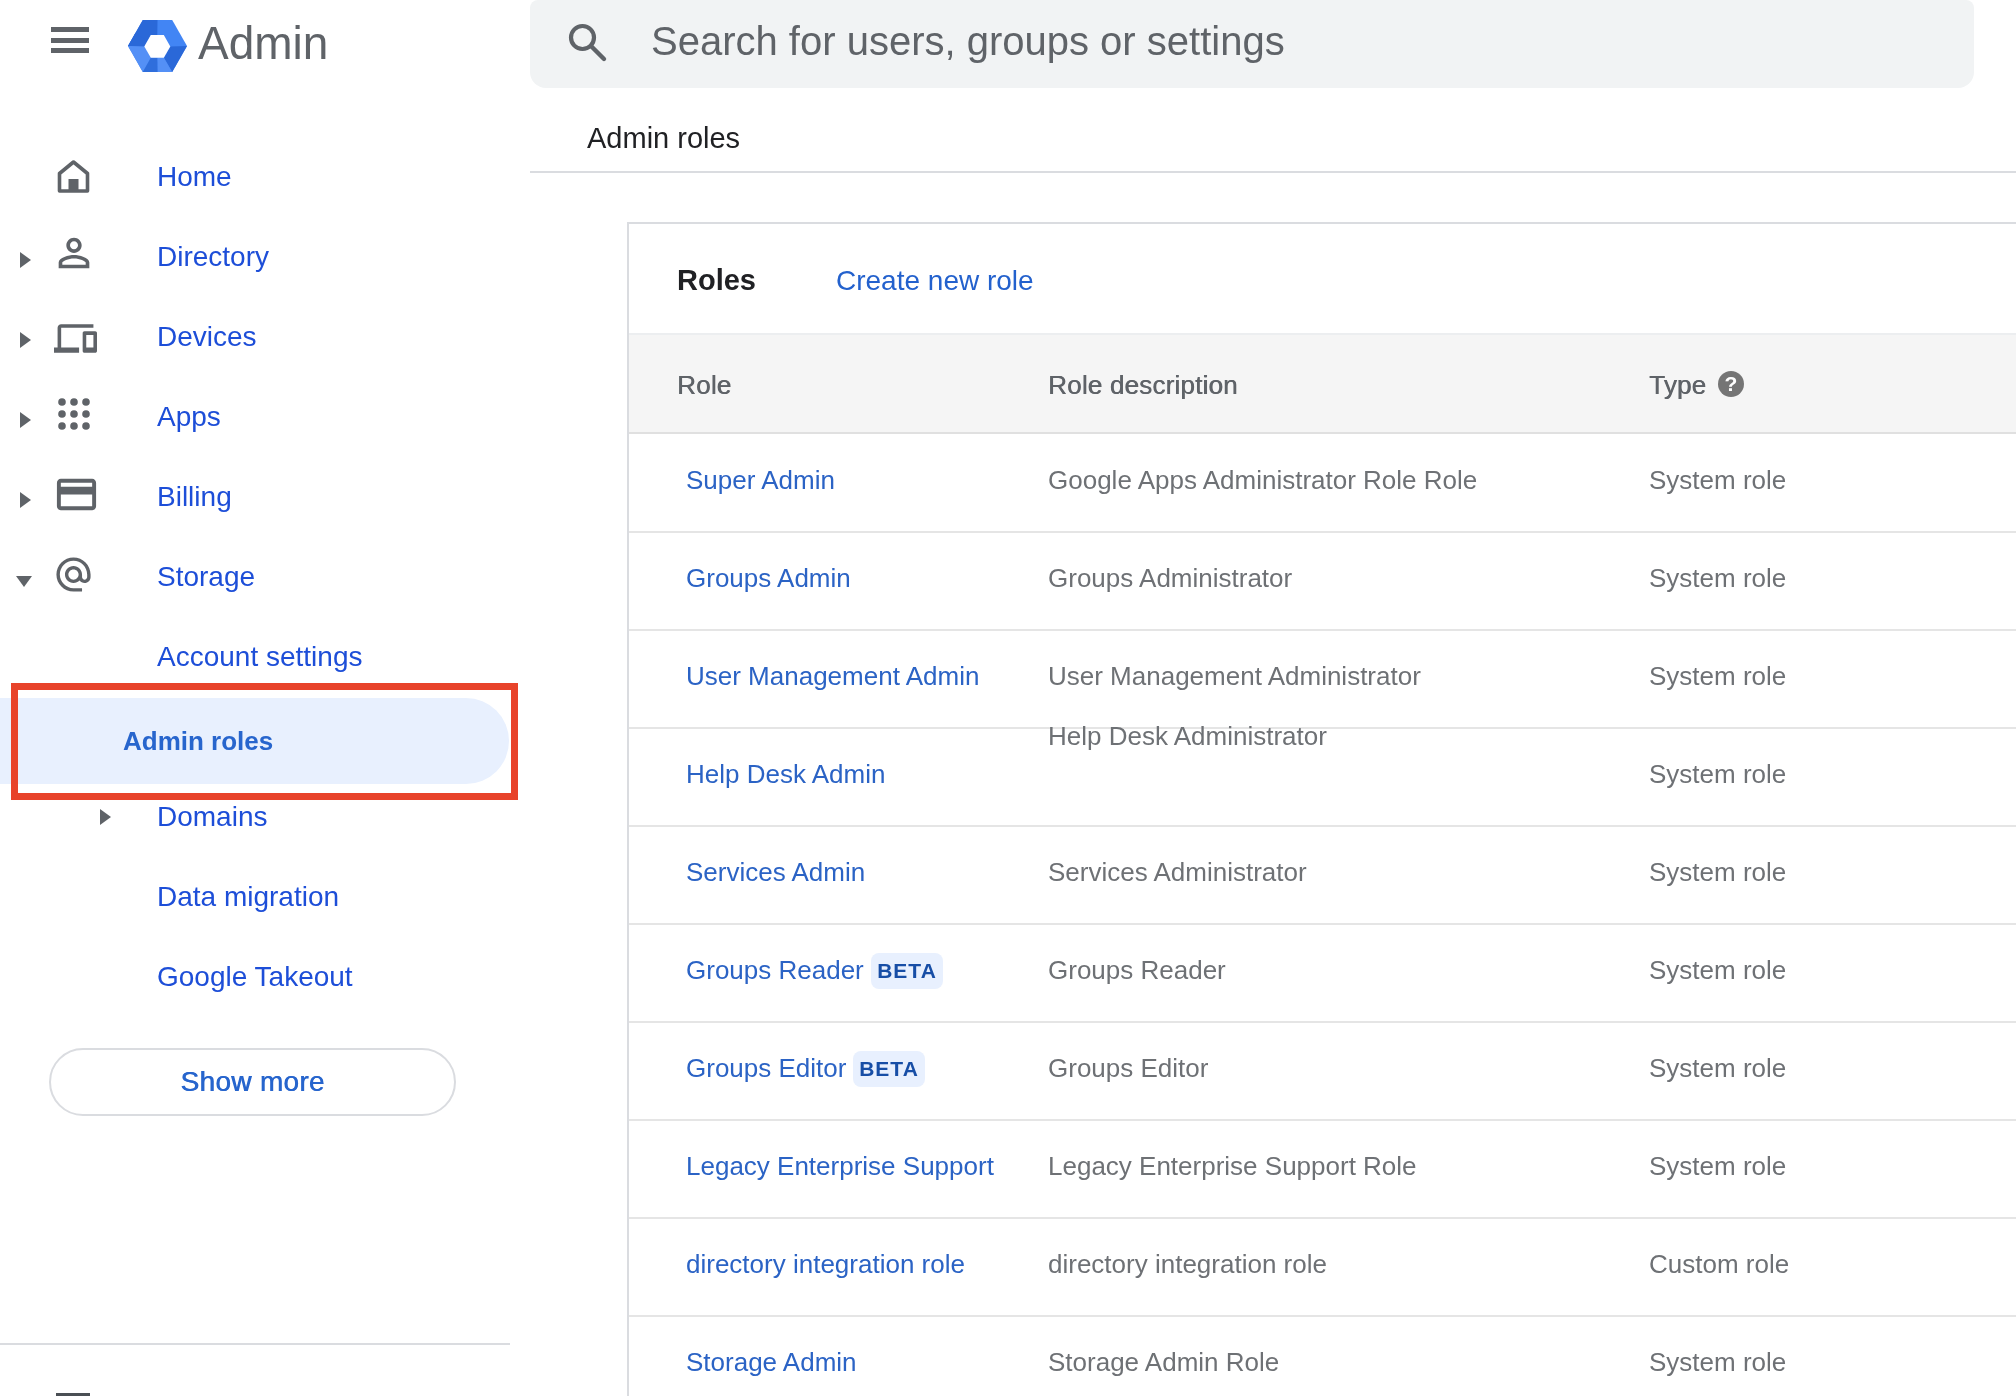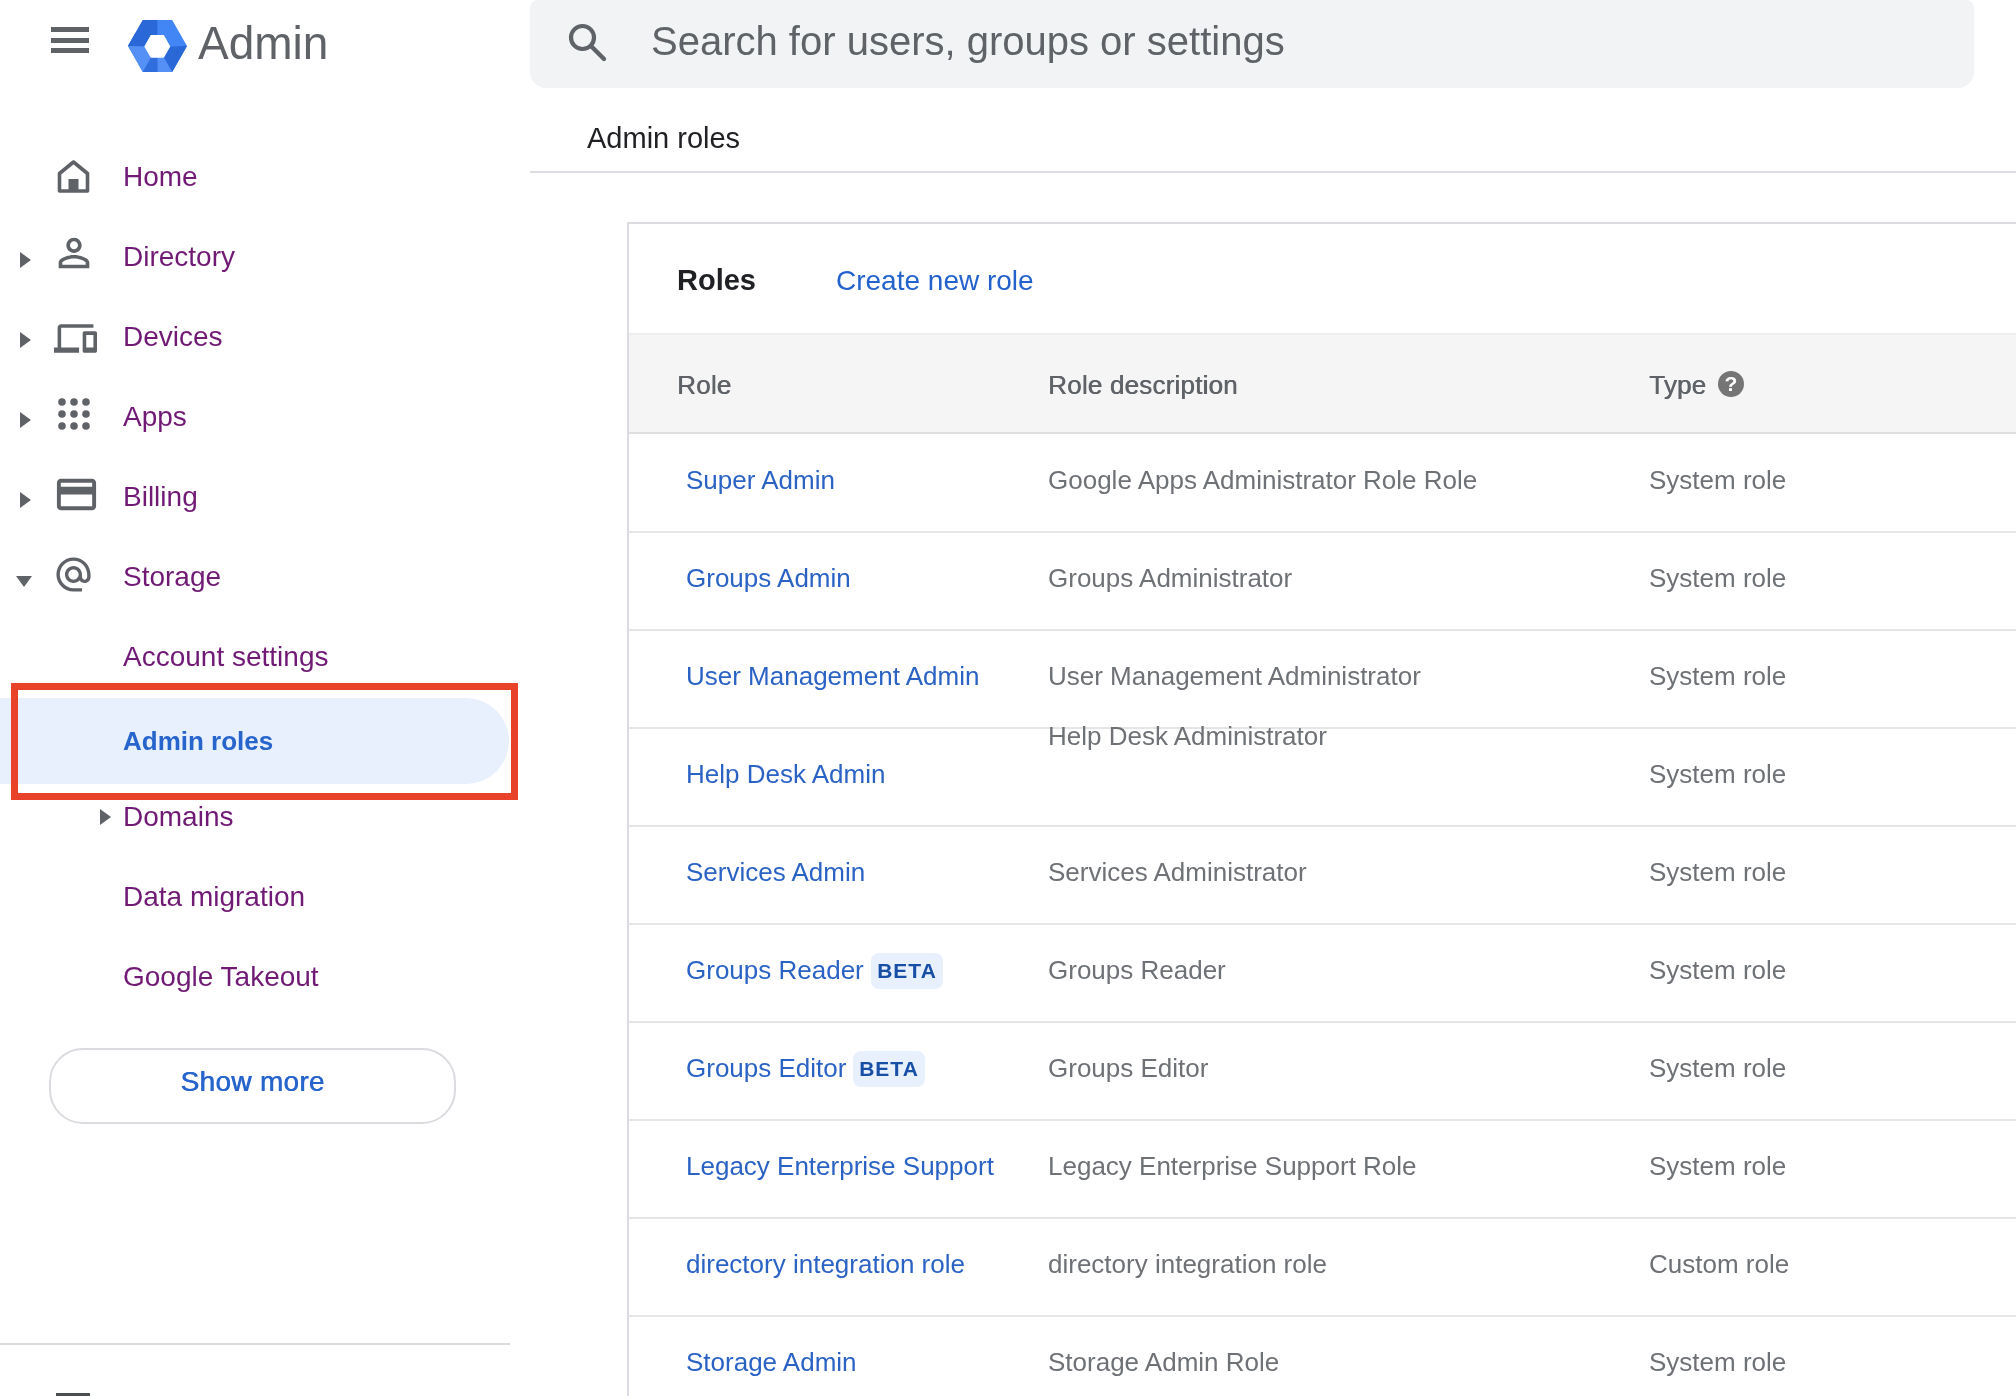--- a/index.html
+++ b/index.html
@@ -5,25 +5,25 @@
 * { margin:0; padding:0; box-sizing:border-box; }
 html,body { width:2016px; height:1396px; background:#fff; font-family:"Liberation Sans",sans-serif; overflow:hidden; position:relative; }
 .abs { position:absolute; }
 
 .ham span { position:absolute; left:51px; width:38px; height:5px; background:#5f6368; }
 .logo-text { left:198px; top:20px; font-size:46px; color:#5f6368; line-height:46px; }
 
 .search { left:530px; top:0; width:1444px; height:88px; background:#f1f3f4; border-radius:8px 8px 16px 16px; }
 .search-ph { left:651px; top:23px; font-size:40px; color:#5f6368; line-height:36px; }
 
-.nav { color:#701a75; font-size:28px; line-height:34px; }
+.nav { color:#1d4ed8; font-size:28px; line-height:34px;margin-left:34px; }
 .pill { left:0; top:698px; width:509px; height:86px; background:#e8f0fe; border-radius:0 43px 43px 0; }
 .redbox { left:11px; top:683px; width:507px; height:117px; border:7px solid #e8432a; }
 .selnav { left:123px; top:726px; font-size:26px; font-weight:bold; color:#2765cd; line-height:30px; }
-.showmore { left:49px; top:1048px; width:407px; height:76px; border:2px solid #dadce0; border-radius:34px; color:#2765cd; font-size:28px; line-height:64px; text-align:center; text-shadow:0.6px 0 0 #2765cd; letter-spacing:0.3px; }
+.showmore { left:49px; top:1048px; width:407px; height:68px; border:2px solid #dadce0; border-radius:34px; color:#2765cd; font-size:28px; line-height:64px; text-align:center; text-shadow:0.6px 0 0 #2765cd; letter-spacing:0.3px; }
 
 .pagetitle { left:587px; top:123px; font-size:29px; color:#202124; line-height:30px; }
 .topdivider { left:530px; top:171px; width:1486px; height:2px; background:#dadce0; }
 .card { left:627px; top:222px; width:1420px; height:1200px; border:2px solid #dadce0; border-right:none; background:#fff; }
 .roles-h { left:677px; top:264px; font-size:29px; font-weight:bold; color:#202124; line-height:32px;text-align:right; }
 .create { left:836px; top:266px; font-size:28px; color:#2361cd; line-height:30px; }
 .thead { left:629px; top:333px; width:1387px; height:101px; background:#f5f5f5; border-top:2px solid #eceef0; border-bottom:2px solid #e0e0e0; }
 .th { position:absolute; font-size:26px; font-weight:normal; color:#5f6368; top:370px; line-height:30px; text-shadow:0.6px 0 0 #5f6368; letter-spacing:0.2px; }
 .rowline { position:absolute; left:629px; width:1387px; height:2px; background:#e5e5e5; }
 .cell { position:absolute; font-size:26px; line-height:32px; }

